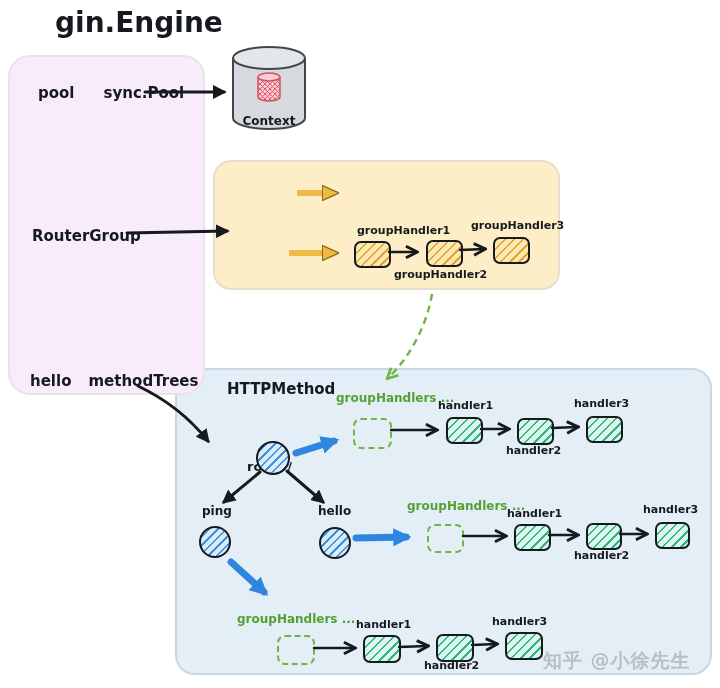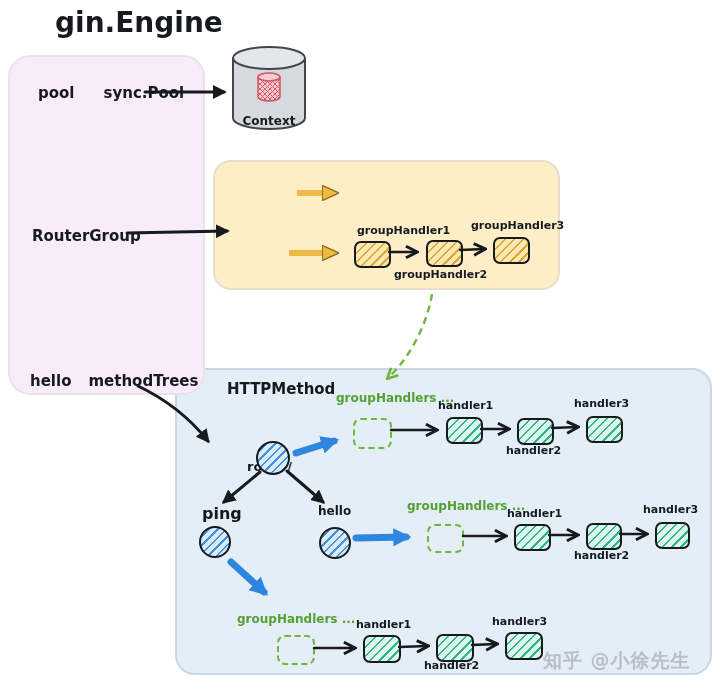--- a/index.html
+++ b/index.html
@@ -79,21 +79,21 @@
   <div class="ybox" style="left:493px;top:237px;width:33px;height:23px;"></div>
   <div class="lbl" style="left:357px;top:224px;">groupHandler1</div>
   <div class="lbl" style="left:394px;top:268px;">groupHandler2</div>
   <div class="lbl" style="left:471px;top:219px;">groupHandler3</div>
 
   <div class="box trees-box"></div>
   <div class="sec-title" style="left:227px;top:380px;z-index:4;">HTTPMethod</div>
 
   <div class="lbl-md" style="left:247px;top:424px;margin-top:35px;">root: /</div>
   <div class="circle-node" style="left:256px;top:441px;width:30px;height:30px;"></div>
-  <div class="lbl-md" style="left:202px;top:504px;font-size:16px;">ping</div>
+  <div class="lbl-md" style="left:202px;top:504px;font-size:12px;">ping</div>
   <div class="circle-node" style="left:199px;top:526px;width:28px;height:28px;"></div>
   <div class="lbl-md" style="left:318px;top:504px;font-size:12px;">hello</div>
   <div class="circle-node" style="left:319px;top:527px;width:28px;height:28px;"></div>
 
   <div class="lbl-green" style="left:336px;top:391px;">groupHandlers ...</div>
   <div class="dashed-box" style="left:353px;top:418px;width:35px;height:27px;"></div>
   <div class="hbox" style="left:446px;top:417px;width:33px;height:23px;"></div>
   <div class="lbl" style="left:438px;top:399px;">handler1</div>
   <div class="hbox" style="left:517px;top:418px;width:33px;height:23px;"></div>
   <div class="lbl" style="left:506px;top:444px;">handler2</div>

